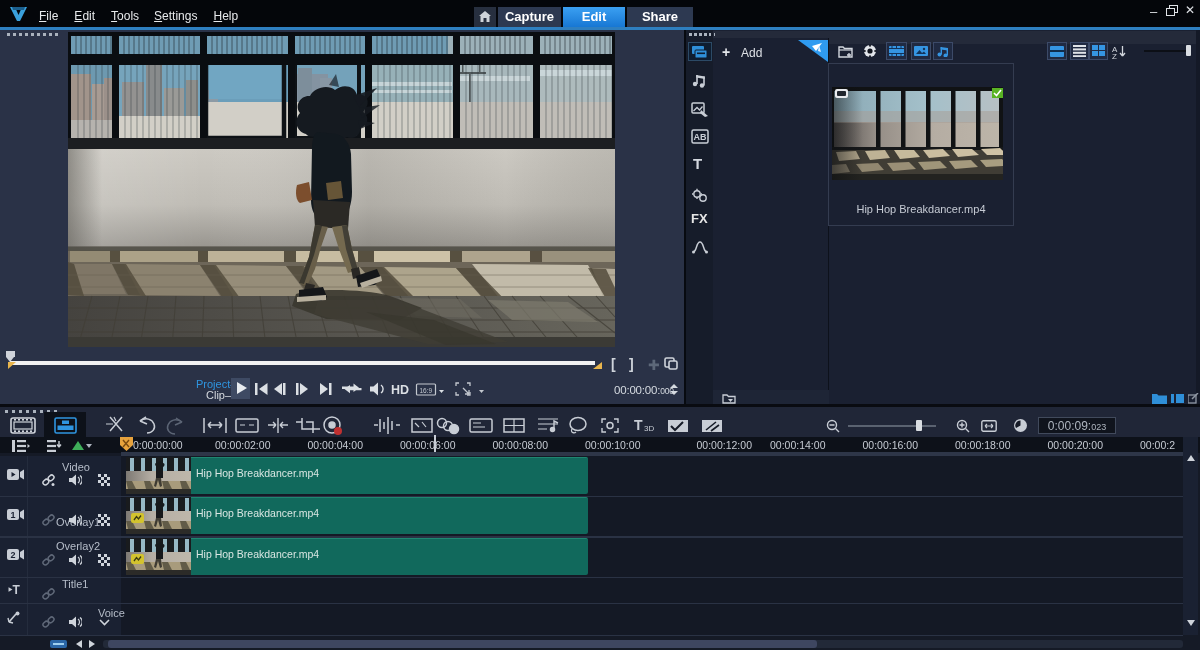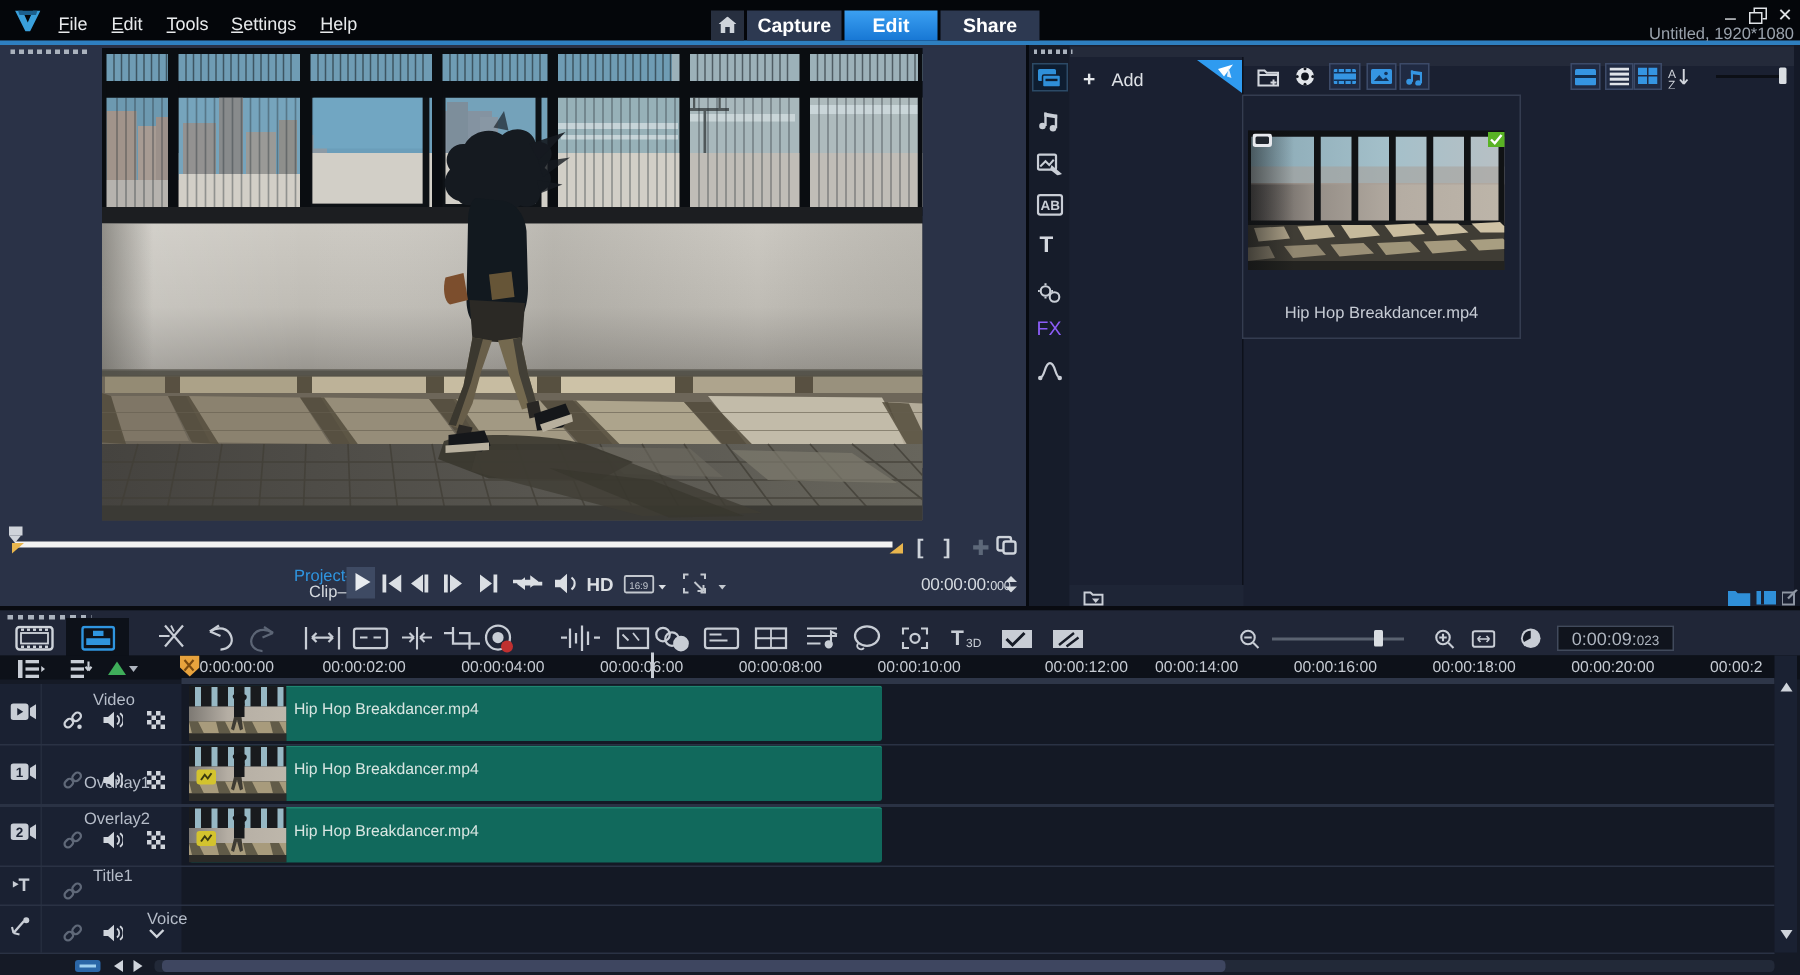--- a/index.html
+++ b/index.html
@@ -29,21 +29,20 @@
     <path d="M6 0 L12 5 L10.5 5 L10.5 11 L7.5 11 L7.5 7 L4.5 7 L4.5 11 L1.5 11 L1.5 5 L0 5 Z" fill="#cfd4da"></path>
   </svg>
   <div class="abs" style="left:498px;top:7px;width:63px;height:20px;background:#2d3951;color:#fff;text-align:center;font-size:13px;font-weight:bold;line-height:20px;">Capture</div>
   <div class="abs" style="left:563px;top:7px;width:62px;height:20px;background:linear-gradient(#3ba0f2,#1777d4);color:#fff;text-align:center;font-size:13px;font-weight:bold;line-height:20px;">Edit</div>
   <div class="abs" style="left:627px;top:7px;width:66px;height:20px;background:#2d3951;color:#fff;text-align:center;font-size:13px;font-weight:bold;line-height:20px;">Share</div>
   
   <div class="abs" style="left:1150px;top:4px;width:14px;height:10px;color:#dfe2e6;font-size:13px;">–</div>
   <div class="abs" style="left:1169px;top:5px;width:9px;height:8px;border:1.3px solid #dfe2e6;"></div>
   <div class="abs" style="left:1166px;top:8px;width:9px;height:8px;border:1.3px solid #dfe2e6;background:#04060a;"></div>
   <div class="abs" style="left:1185px;top:3px;color:#dfe2e6;font-size:12px;">✕</div>
-  <div class="abs" style="left:0;top:17px;width:1196px;color:#9aa2ac;font-size:11px;text-align:right;">Untitled, 1920*1080</div>
 
   
   <div class="abs" style="left:0;top:29.5px;width:684px;height:374.5px;background:#2a3247;"></div>
   <div class="abs" style="left:7px;top:33px;width:52px;height:3px;background-image:repeating-linear-gradient(90deg,#aab2bd 0 3px,transparent 3px 6px);"></div>
 
   
   <svg class="abs" style="left:68px;top:32px" width="547" height="315" viewBox="0 0 547 315">
     <defs>
       <linearGradient id="wallv" x1="0" y1="0" x2="0" y2="1">
         <stop offset="0" stop-color="#ccc9c2"></stop>
@@ -323,21 +322,21 @@
     <text x="2.6" y="11" font-size="9" font-weight="bold" fill="#c9ced6">AB</text>
   </svg>
   <div class="abs" style="left:693px;top:155px;color:#d4d8df;font-size:15px;font-weight:bold;">T</div>
   <svg class="abs" style="left:691px;top:188px" width="18" height="16" viewBox="0 0 18 16">
     <g fill="none" stroke="#c9ced6" stroke-width="1.4">
       <circle cx="6" cy="6" r="3.2"></circle>
         <circle cx="12" cy="10" r="3.2"></circle>
       <path d="M6 2.2 V0.8 M6 9.8 V11 M2.2 6 H1 M9.8 6 H11"></path>
     </g>
   </svg>
-  <div class="abs" style="left:691px;top:211px;color:#8b5cf6;font-size:13px;font-weight:normal;">FX</div>
+  <div class="abs" style="left:691px;top:211px;color:#e5e5e5;font-size:13px;font-weight:bold;">FX</div>
   <svg class="abs" style="left:692px;top:240px" width="16" height="14" viewBox="0 0 16 14">
     <path d="M1 12 C5 12 4 2 8 2 C12 2 11 12 15 12" stroke="#c9ced6" stroke-width="1.5" fill="none"></path>
     <circle cx="1.5" cy="12" r="1.5" fill="#c9ced6"></circle>
       <circle cx="14.5" cy="12" r="1.5" fill="#c9ced6"></circle>
   </svg>
 
   
   <div class="abs" style="left:713px;top:38px;width:116px;height:352px;background:#1a2031;border-right:1px solid #0d111b;"></div>
   
   <div class="abs" style="left:722px;top:44px;color:#e4e7eb;font-size:14px;font-weight:bold;">+</div>

